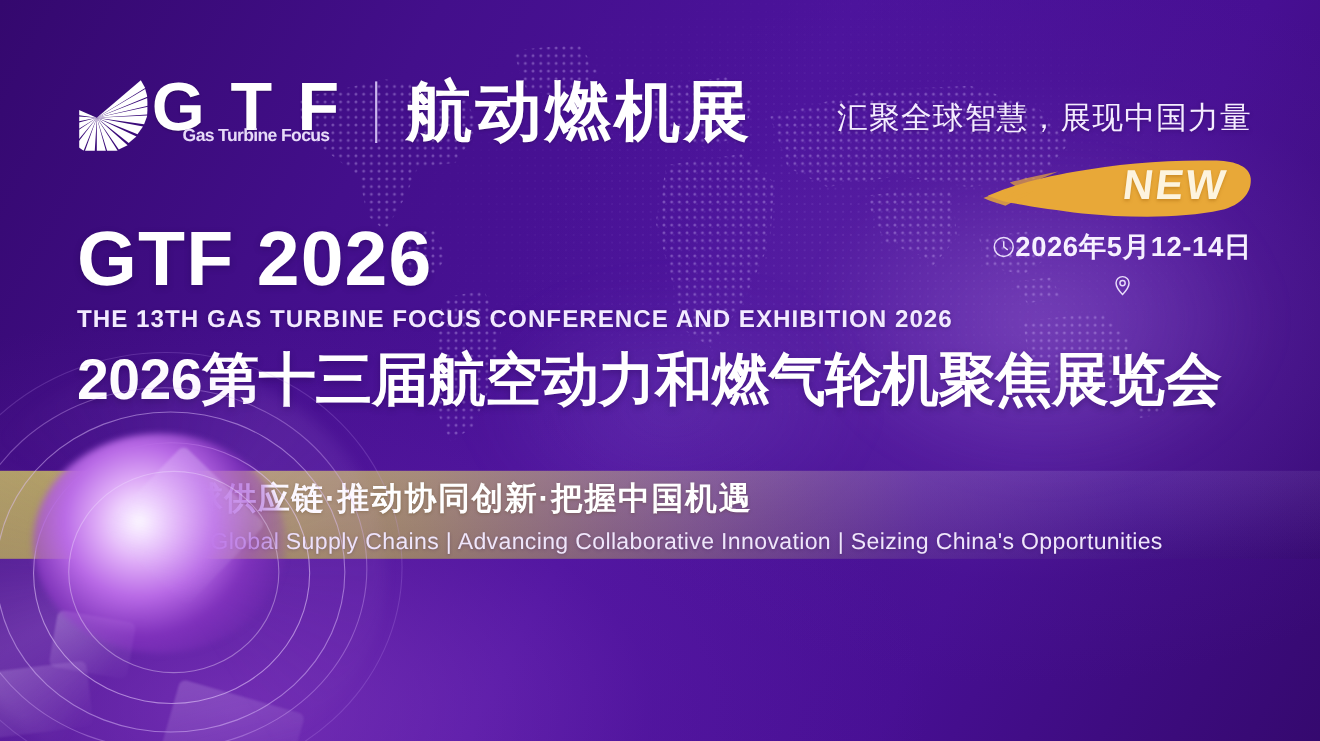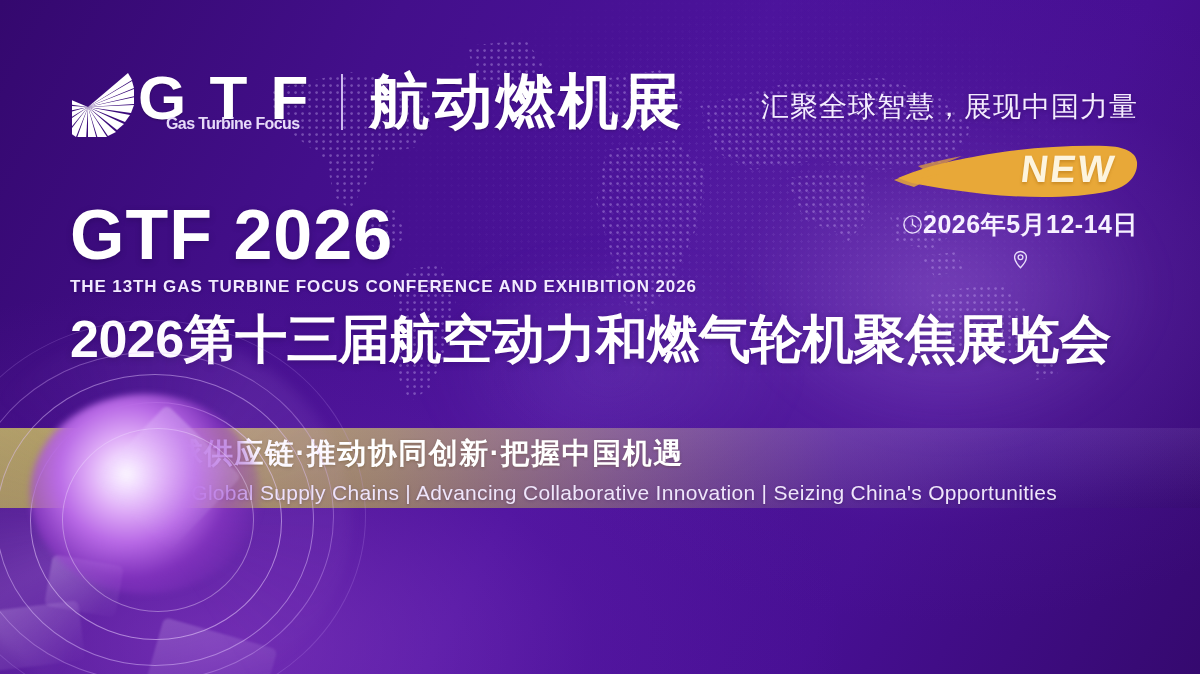--- a/index.html
+++ b/index.html
@@ -168,21 +168,21 @@
 
   
   .headline { position:absolute; left:70px; top:200px; }
   .gtf-2026 {
     font-size:70px; font-weight:700; letter-spacing:1px;
     color:#ffffff; line-height:1.02;
     text-shadow:0 2px 6px rgba(30,0,70,0.35);
   }
   .en-sub {
     margin-top:6px;
-    font-size:17px; font-weight:700; letter-spacing:0.9px;
+    font-size:22px; font-weight:700; letter-spacing:0.9px;
     color:#f2eaff; white-space:nowrap;
     text-shadow:0 1px 3px rgba(30,0,70,0.35);
   }
   .cn-title {
     margin-top:8px;
     font-size:52px; font-weight:700; letter-spacing:-0.5px;
     color:#ffffff; white-space:nowrap;
     text-shadow:0 2px 6px rgba(30,0,70,0.32);
   }
 

